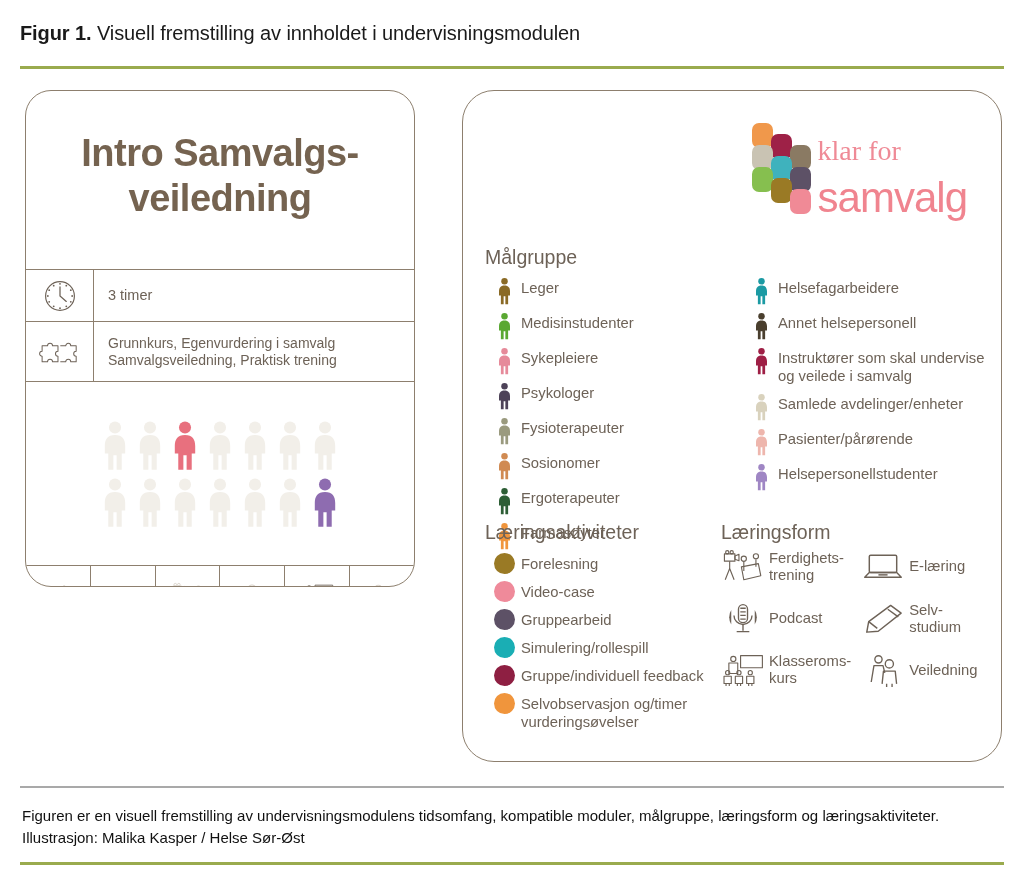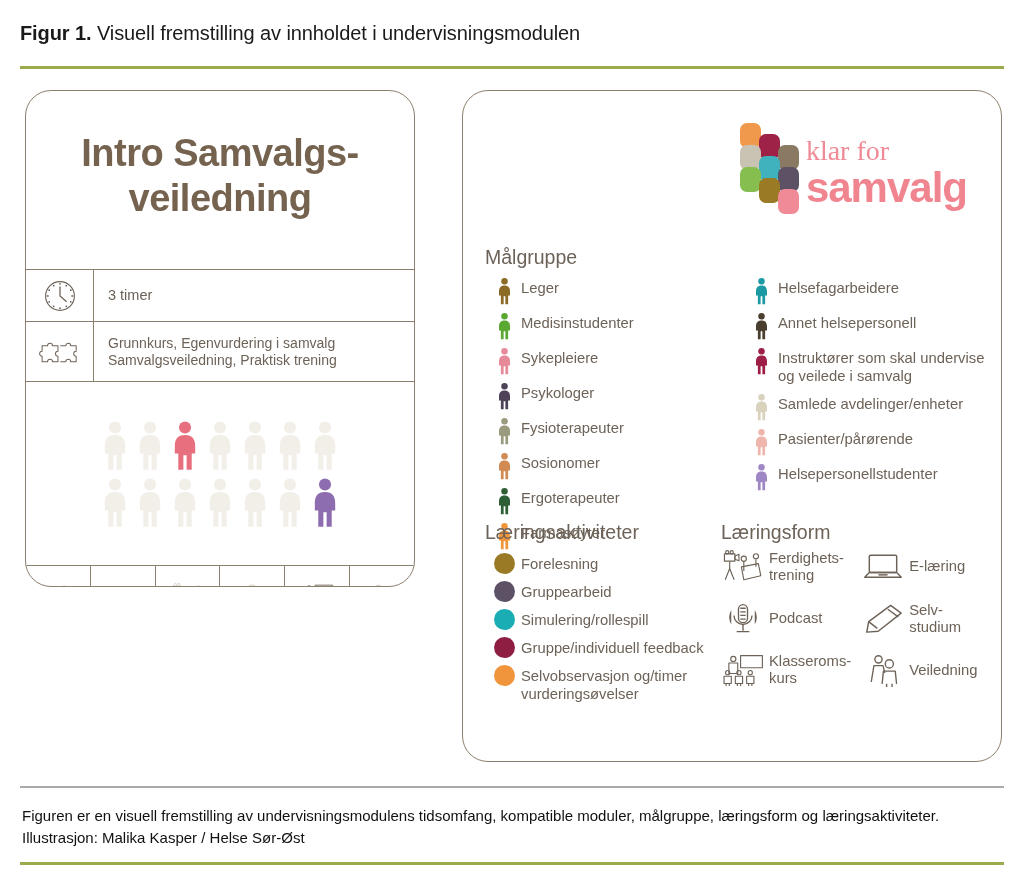--- a/index.html
+++ b/index.html
@@ -37,21 +37,21 @@
   }
 
   
   .card {
     position: absolute;
     border: 1.4px solid #8d7f6e;
     border-radius: 26px;
     background: #fff;
   }
   #card-left  { left: 25px;  top: 90px;  width: 390px;  height: 497px; overflow:hidden; }
-  #card-right { left: 462px; top: 90px;  width: 540px;  height: 672px; }
+  #card-right { left: 462px; top: 90px;  width: 540px;  height: 672px; border-radius: 32px; }
 
   
   .module-title {
     position: absolute; left: 0; top: 40px; width: 100%;
     text-align: center;
     font-size: 38px; font-weight: bold; line-height: 1.18;
     color: #756350; letter-spacing: -0.5px;
   }
 
   
@@ -113,22 +113,22 @@
   .logo-tiles i {
     position: absolute; display: block;
     width: 21px; height: 25px; border-radius: 7px;
   }
   .logo-words { margin-left: 4px; padding-top: 14px; }
   .logo-klarfor {
     font-family: "Liberation Serif", serif;
     font-size: 28px; color: #ef8a96; line-height: 1;
   }
   .logo-samvalg {
-    font-size: 42px; font-weight: bold; color: #f0848f;
-    line-height: 1.02; letter-spacing: -1px; margin-top: 2px;
+    font-size: 42px; font-weight: normal; color: #f0848f;
+    line-height: 1.02; letter-spacing: -1px; margin-top: 12px;
   }
 
   .sec-title {
     position: absolute; font-size: 19.5px; color: #6d6257;
   }
   #t-malgruppe      { left: 22px; top: 155px; }
   #t-aktiviteter    { left: 22px; top: 430px; }
   #t-form           { left: 258px; top: 430px; }
 
   .list { position: absolute; }
@@ -587,20 +587,28 @@
         <div class="li">
           <span class="marker">
             <span class="cdot" style="background:#9a7a25"></span>
           </span>
           <span class="lbl">
             <div>Forelesning</div>
           </span>
         </div>
         <div class="li">
           <span class="marker">
+            <span class="cdot" style="background:#ef8a9a"></span>
+          </span>
+          <span class="lbl">
+            <div>Video-case</div>
+          </span>
+        </div>
+        <div class="li">
+          <span class="marker">
             <span class="cdot" style="background:#5d5166"></span>
           </span>
           <span class="lbl">
             <div>Gruppearbeid</div>
           </span>
         </div>
         <div class="li">
           <span class="marker">
             <span class="cdot" style="background:#1aaeb4"></span>
           </span>

